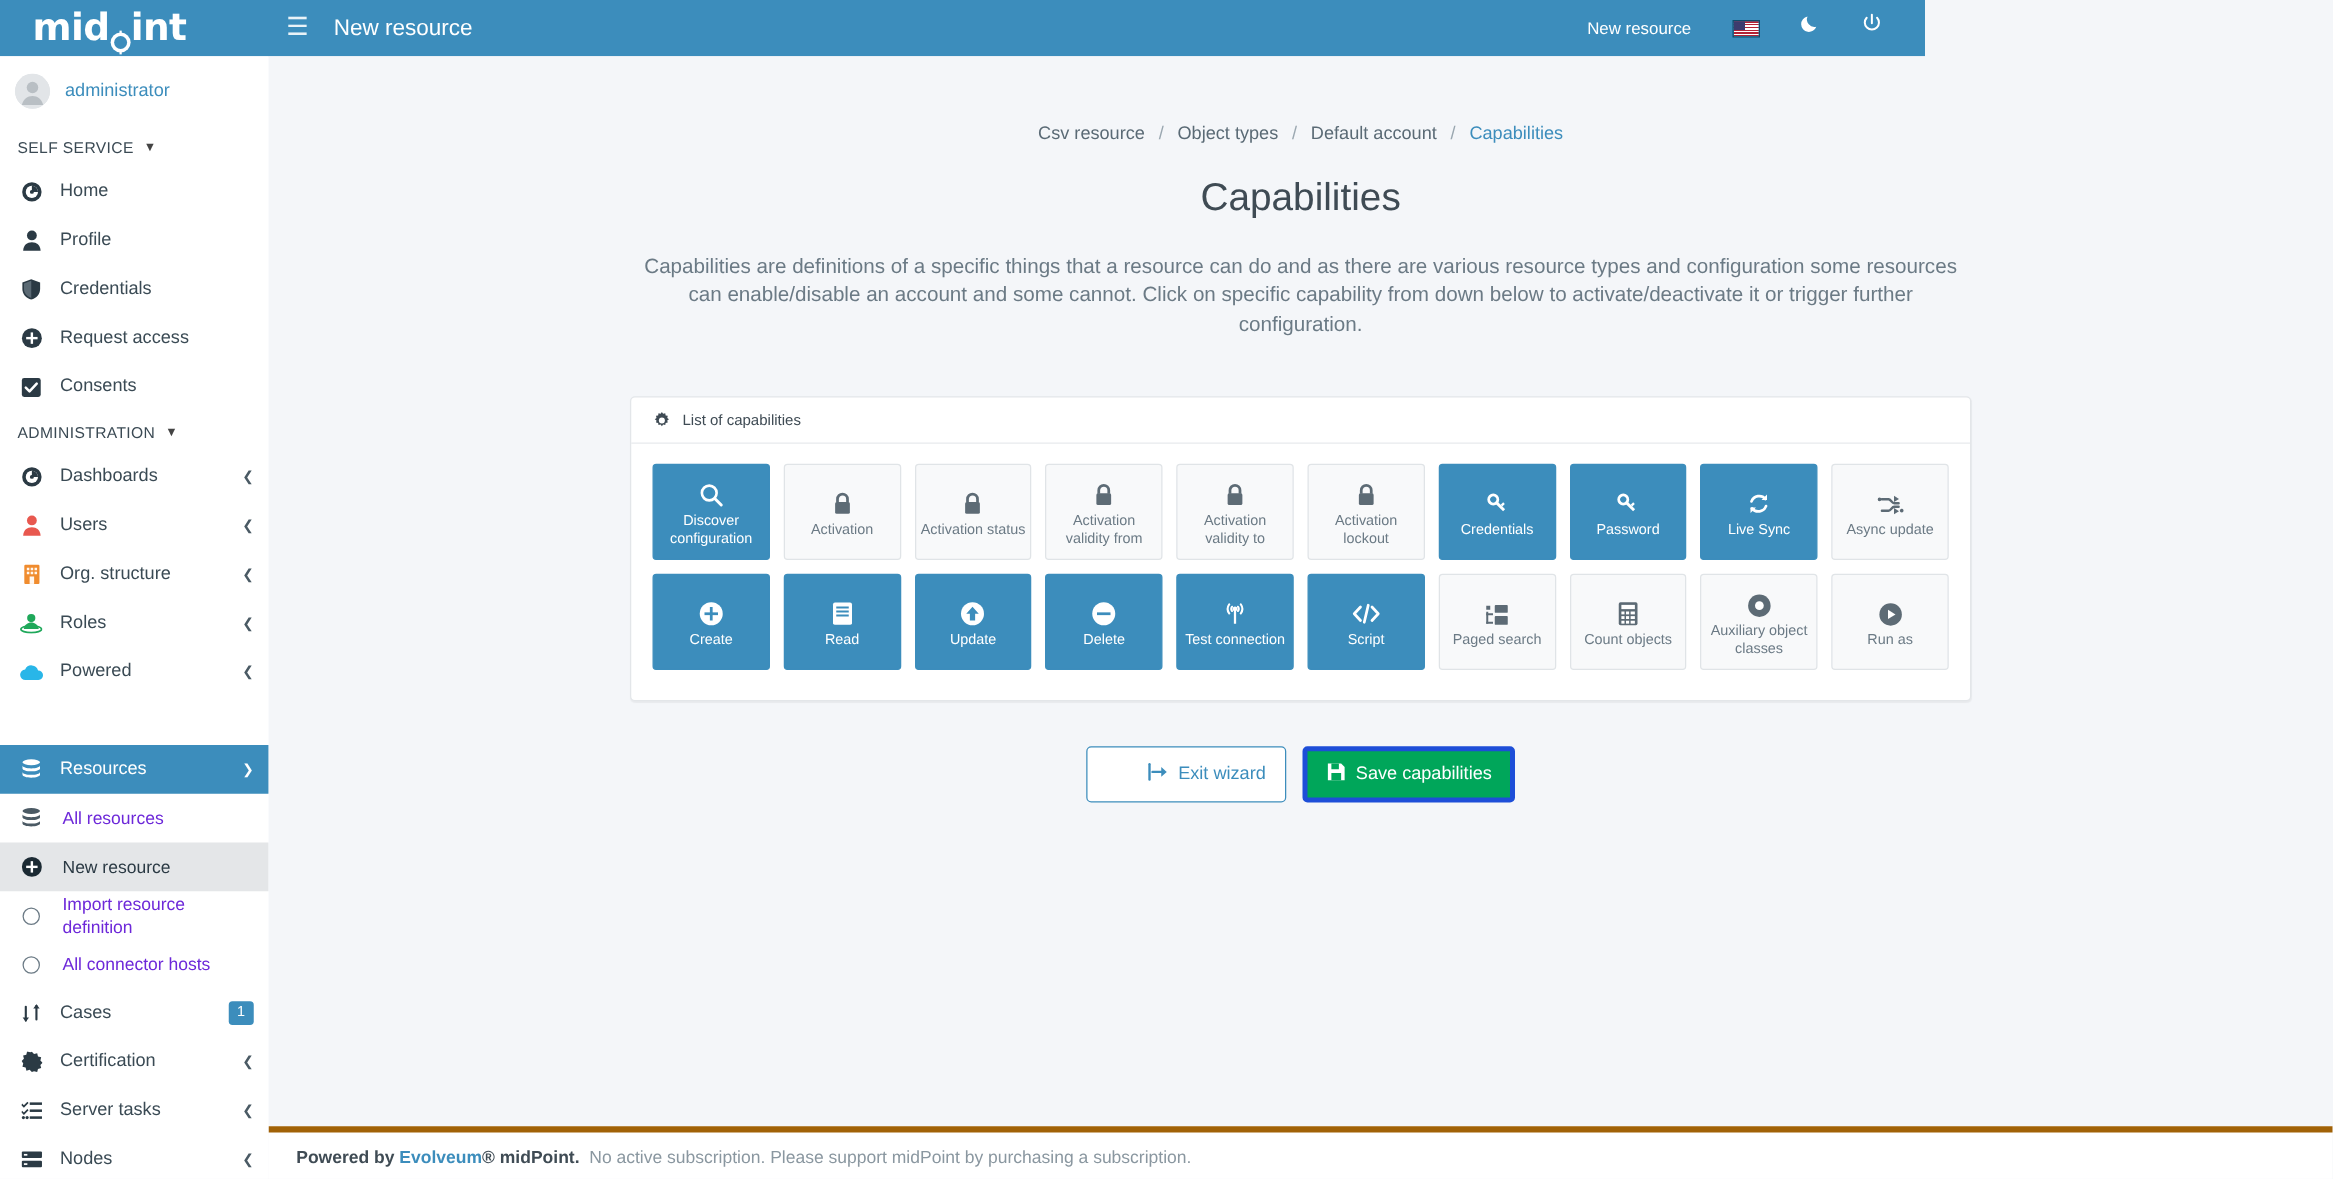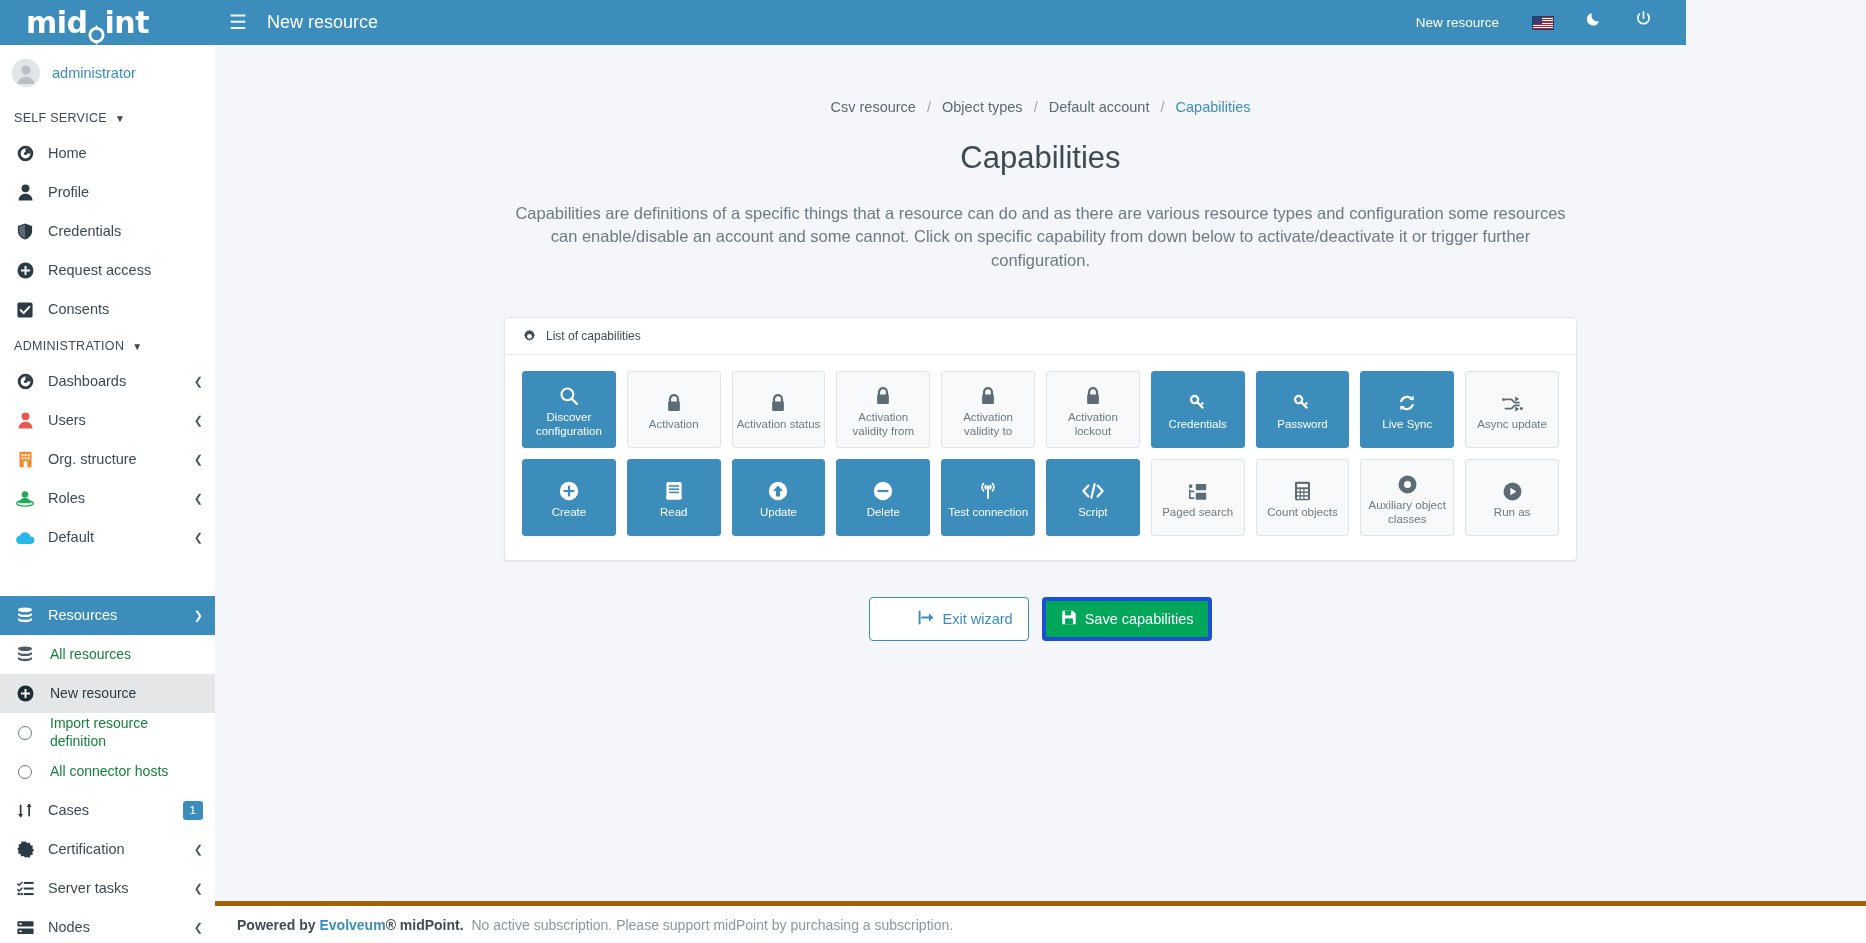--- a/index.html
+++ b/index.html
@@ -8,21 +8,21 @@
     width:1866px; height:943px;
     font-family:"Liberation Sans", sans-serif;
     font-size:15px;
     color:#333;
     background:#f4f6f9;
     overflow:hidden;
   }
 
   
   #topbar {
-    position:absolute; top:0; left:0; width:1686px; height:45px;
+    position:absolute; top:0; left:0; width:1540px; height:45px;
     background:#3c8dbc; display:flex; align-items:center;
   }
   #brand {
     width:215px; height:45px; display:flex; align-items:center;
     padding-left:26px; flex:0 0 215px;
   }
   .logo-text {
     font-size:30px; font-weight:bold; color:#ffffff;
     letter-spacing:-0.5px; line-height:1; position:relative;
     font-family:"DejaVu Sans", sans-serif;
@@ -80,21 +80,21 @@
     padding:0 12px 0 14px; color:#3a4a54; font-size:14.5px; cursor:pointer;
     position:relative;
   }
   .nav-item .ico {
     width:22px; flex:0 0 22px; display:flex; align-items:center; justify-content:center;
     margin-right:12px;
   }
   .nav-item .lbl { flex:1 1 auto; line-height:1.22; }
   .nav-item.active { background:#3c8dbc; color:#ffffff;margin-top:39px; }
   .nav-item.active .ico svg * { fill:#ffffff !important; }
-  .nav-item.sub { color:#15803d; font-size:14px; padding-left:14px; }
+  .nav-item.sub { color:#6d28d9; font-size:14px; padding-left:14px; }
   .nav-item.sub .ico { margin-right:14px; }
   .nav-item.sub-active { background:#e4e6e8; color:#2b3a44; }
   .nav-item .chev-r { color:#4a5a64; font-size:11px; margin-left:auto; }
   .nav-item.active .chev-r { color:#ffffff; }
   .badge {
     background:#3c8dbc; color:#fff; font-size:11.5px; border-radius:3px;
     padding:2px 7px; margin-left:auto; line-height:1.25;
   }
   .circle-ico {
     width:14px; height:14px; border:1.7px solid #6b7a85; border-radius:50%;
@@ -338,21 +338,21 @@
     <span class="lbl">Roles</span>
     <span class="chev-r">❮</span>
   </div>
 
   <div class="nav-item">
     <span class="ico">
       <svg width="19" height="14" viewBox="0 0 18 13">
           <path d="M4.3 12.2a4 4 0 0 1-.4-8A5.2 5.2 0 0 1 13.7 5a3.6 3.6 0 0 1 .3 7.2z" fill="#29b6e8"></path>
         </svg>
     </span>
-    <span class="lbl">Default</span>
+    <span class="lbl">Powered</span>
     <span class="chev-r">❮</span>
   </div>
 
   <div class="nav-item active">
     <span class="ico">
       <svg width="16" height="17" viewBox="0 0 15 16">
           <g fill="#ffffff">
             <ellipse cx="7.5" cy="2.6" rx="6.6" ry="2.2"></ellipse>
             <path d="M0.9 5.1c0 1.2 3 2.2 6.6 2.2s6.6-1 6.6-2.2v2.2c0 1.2-3 2.2-6.6 2.2S.9 8.5.9 7.3z"></path>
             <path d="M0.9 9.9c0 1.2 3 2.2 6.6 2.2s6.6-1 6.6-2.2v2.2c0 1.2-3 2.2-6.6 2.2S.9 13.3.9 12.1z"></path>

